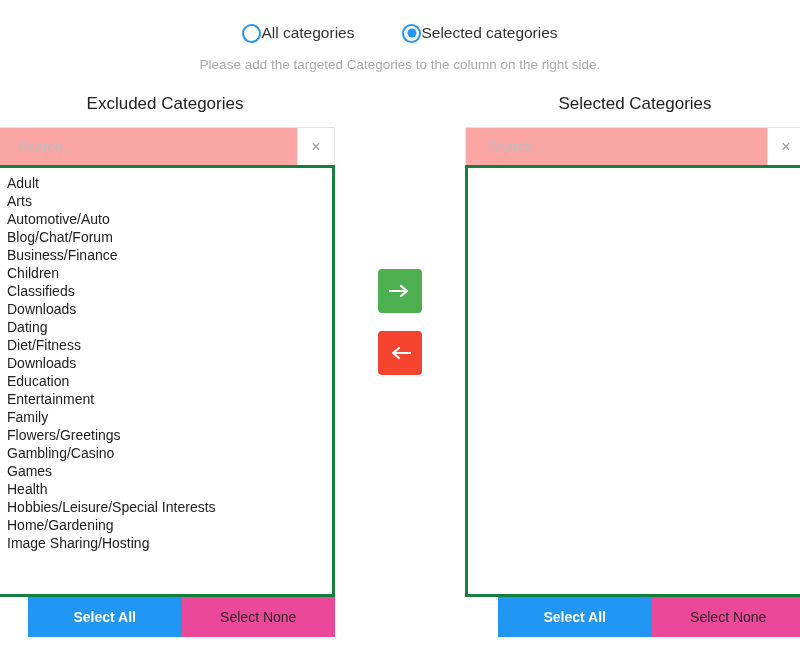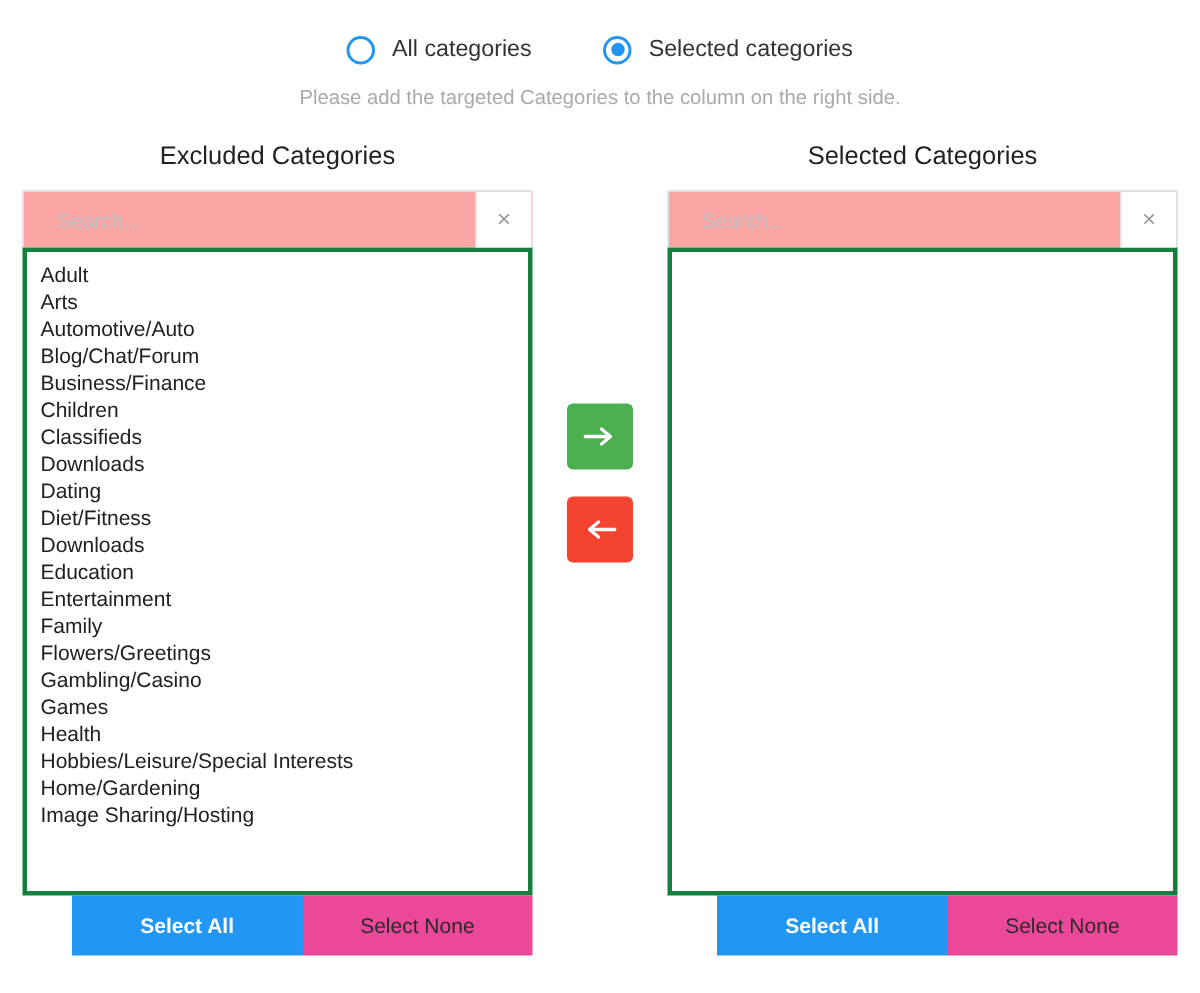--- a/index.html
+++ b/index.html
@@ -23,21 +23,20 @@
     display: flex;
     justify-content: center;
     align-items: center;
     gap: 48px;
     padding-top: 10px;
     height: 40px;
   }
   .radio-opt {
     display: flex;
     align-items: center;
-    gap: 11px;
     cursor: pointer;
     margin-top: 16px;
   }
   .radio-mark {
     width: 19px; height: 19px;
     border-radius: 50%;
     border: 2px solid #2196F3;
     background: #ffffff;
     position: relative;
     flex: none;
@@ -65,20 +64,21 @@
     margin-top: 17px;
   }
 
   
   .dual {
     display: flex;
     justify-content: center;
     align-items: flex-start;
     margin-top: 22px;
     padding: 0 20px;
+    gap: 20px;
   }
   .col {
     width: 340px;
     flex: none;
   }
   .col-title {
     text-align: center;
     font-size: 17px;
     color: #222222;
     margin-bottom: 13px;

